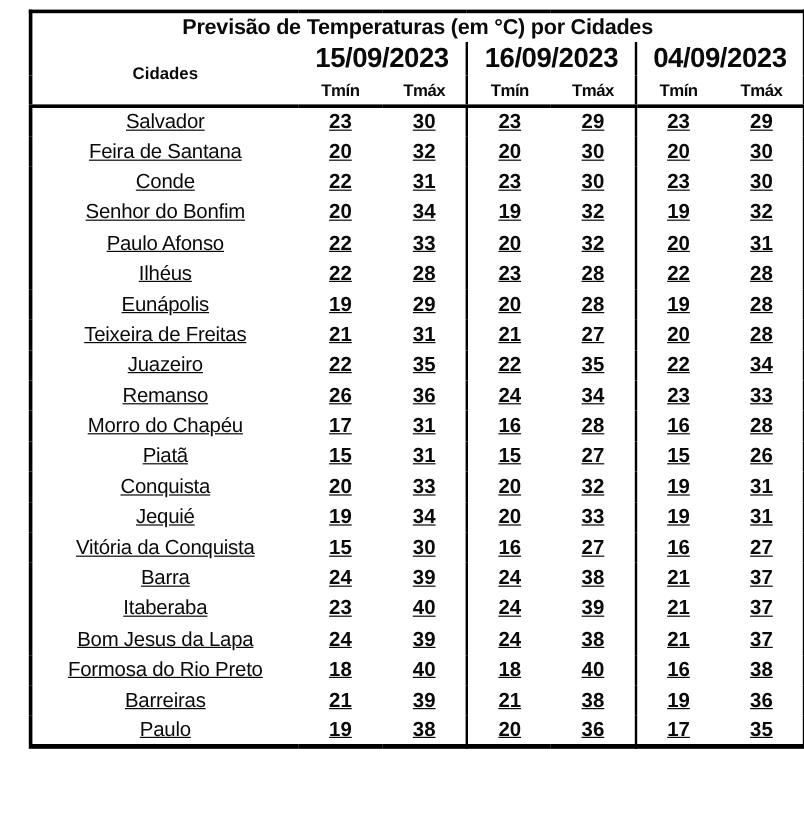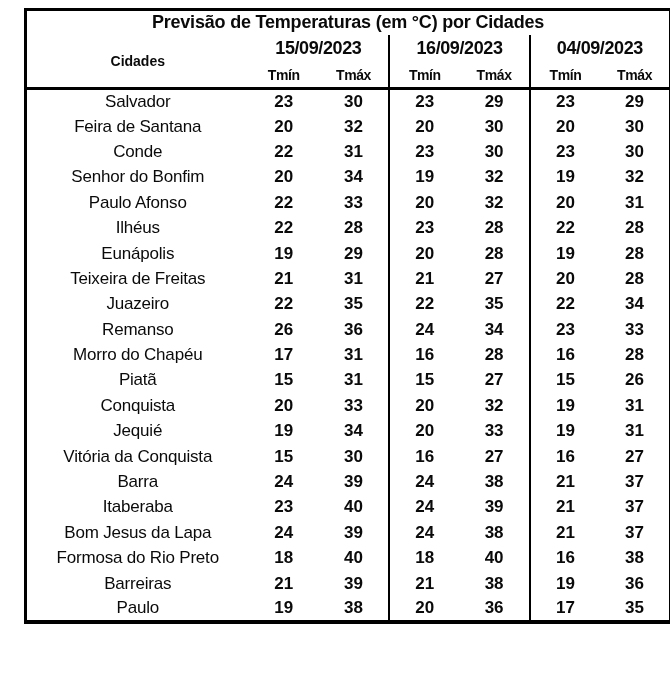--- a/index.html
+++ b/index.html
@@ -34,37 +34,37 @@
     overflow: hidden;
   }
   tr.title-row th {
     height: 25px;
     font-size: 18px;
     font-weight: bold;
     letter-spacing: -0.2px;
   }
   tr.date-row th.date {
     height: 28px;
-    font-size: 18px;
+    font-size: 23px;
     font-weight: bold;
     letter-spacing: -0.4px;
   }
   th.cities-hd {
     font-size: 14px;
     font-weight: bold;
     border-bottom: 3px solid #000;
   }
   tr.sub-row th {
     height: 26px;
     font-size: 14px;
     font-weight: bold;
     letter-spacing: -0.4px;
     border-bottom: 3px solid #000;
   }
-  tbody tr.body-row { height: 25.4px; }
+  tbody tr.body-row { height: 25.4px; text-decoration: underline; }
   td.city {
     font-size: 17px;
     font-weight: normal;
     letter-spacing: -0.2px;
   }
   td.temp {
     font-size: 17px;
     font-weight: bold;
   }
   .g { border-left: 2px solid #000; }

